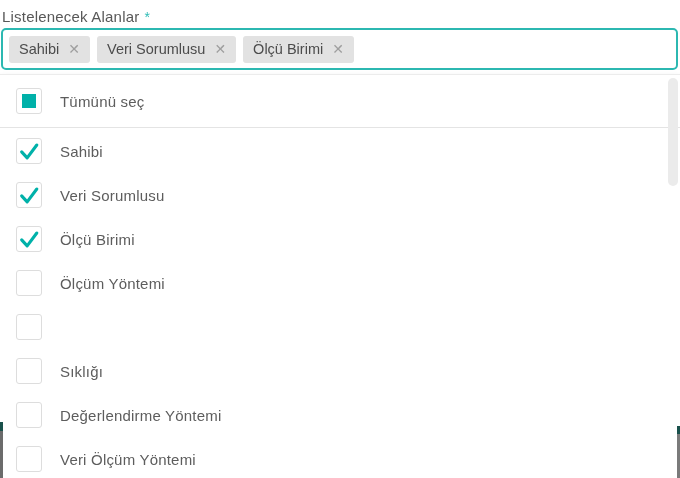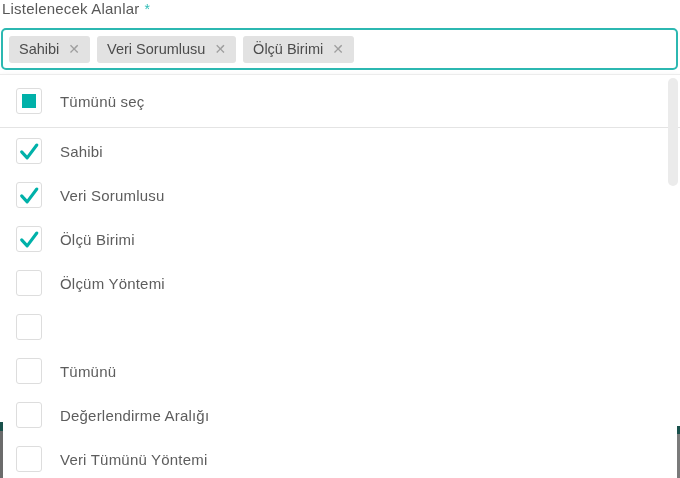--- a/index.html
+++ b/index.html
@@ -7,21 +7,21 @@
     width: 680px; height: 478px;
     overflow: hidden;
     position: relative;
     background: #ffffff;
     font-family: "Liberation Sans", "DejaVu Sans", sans-serif;
     -webkit-font-smoothing: antialiased;
   }
 
   
   .field-label {
-    position: absolute; left: 2px; top: 0;
+    position: absolute; left: 2px; top: 8px;
     font-size: 15px; color: #585858; letter-spacing: .2px;
   }
   .req { color: #2fbcb6; margin-left: 5px; font-size: 14px; }
 
   
   .ms-input {
     position: absolute; left: 1px; top: 28px;
     width: 677px; height: 42px;
     box-sizing: border-box;
     border: 2px solid #2cb8b1;
@@ -178,34 +178,34 @@
   <div class="row option">
     <span class="cb">
       
     </span>
   </div>
 
   <div class="row option">
     <span class="cb">
       
     </span>
-    <span class="row-label">Tümünü</span>
-  </div>
-
-  <div class="row option">
-    <span class="cb">
-      
-    </span>
-    <span class="row-label">Değerlendirme Aralığı</span>
-  </div>
-
-  <div class="row option">
-    <span class="cb">
-      
-    </span>
-    <span class="row-label">Veri Tümünü Yöntemi</span>
+    <span class="row-label">Sıklığı</span>
+  </div>
+
+  <div class="row option">
+    <span class="cb">
+      
+    </span>
+    <span class="row-label">Değerlendirme Yöntemi</span>
+  </div>
+
+  <div class="row option">
+    <span class="cb">
+      
+    </span>
+    <span class="row-label">Veri Ölçüm Yöntemi</span>
   </div>
 </div>
   <div class="scroll-thumb"></div>
 </div>
 
 <div class="edge left"></div>
 <div class="edge right"></div>
 
 </body></html>

